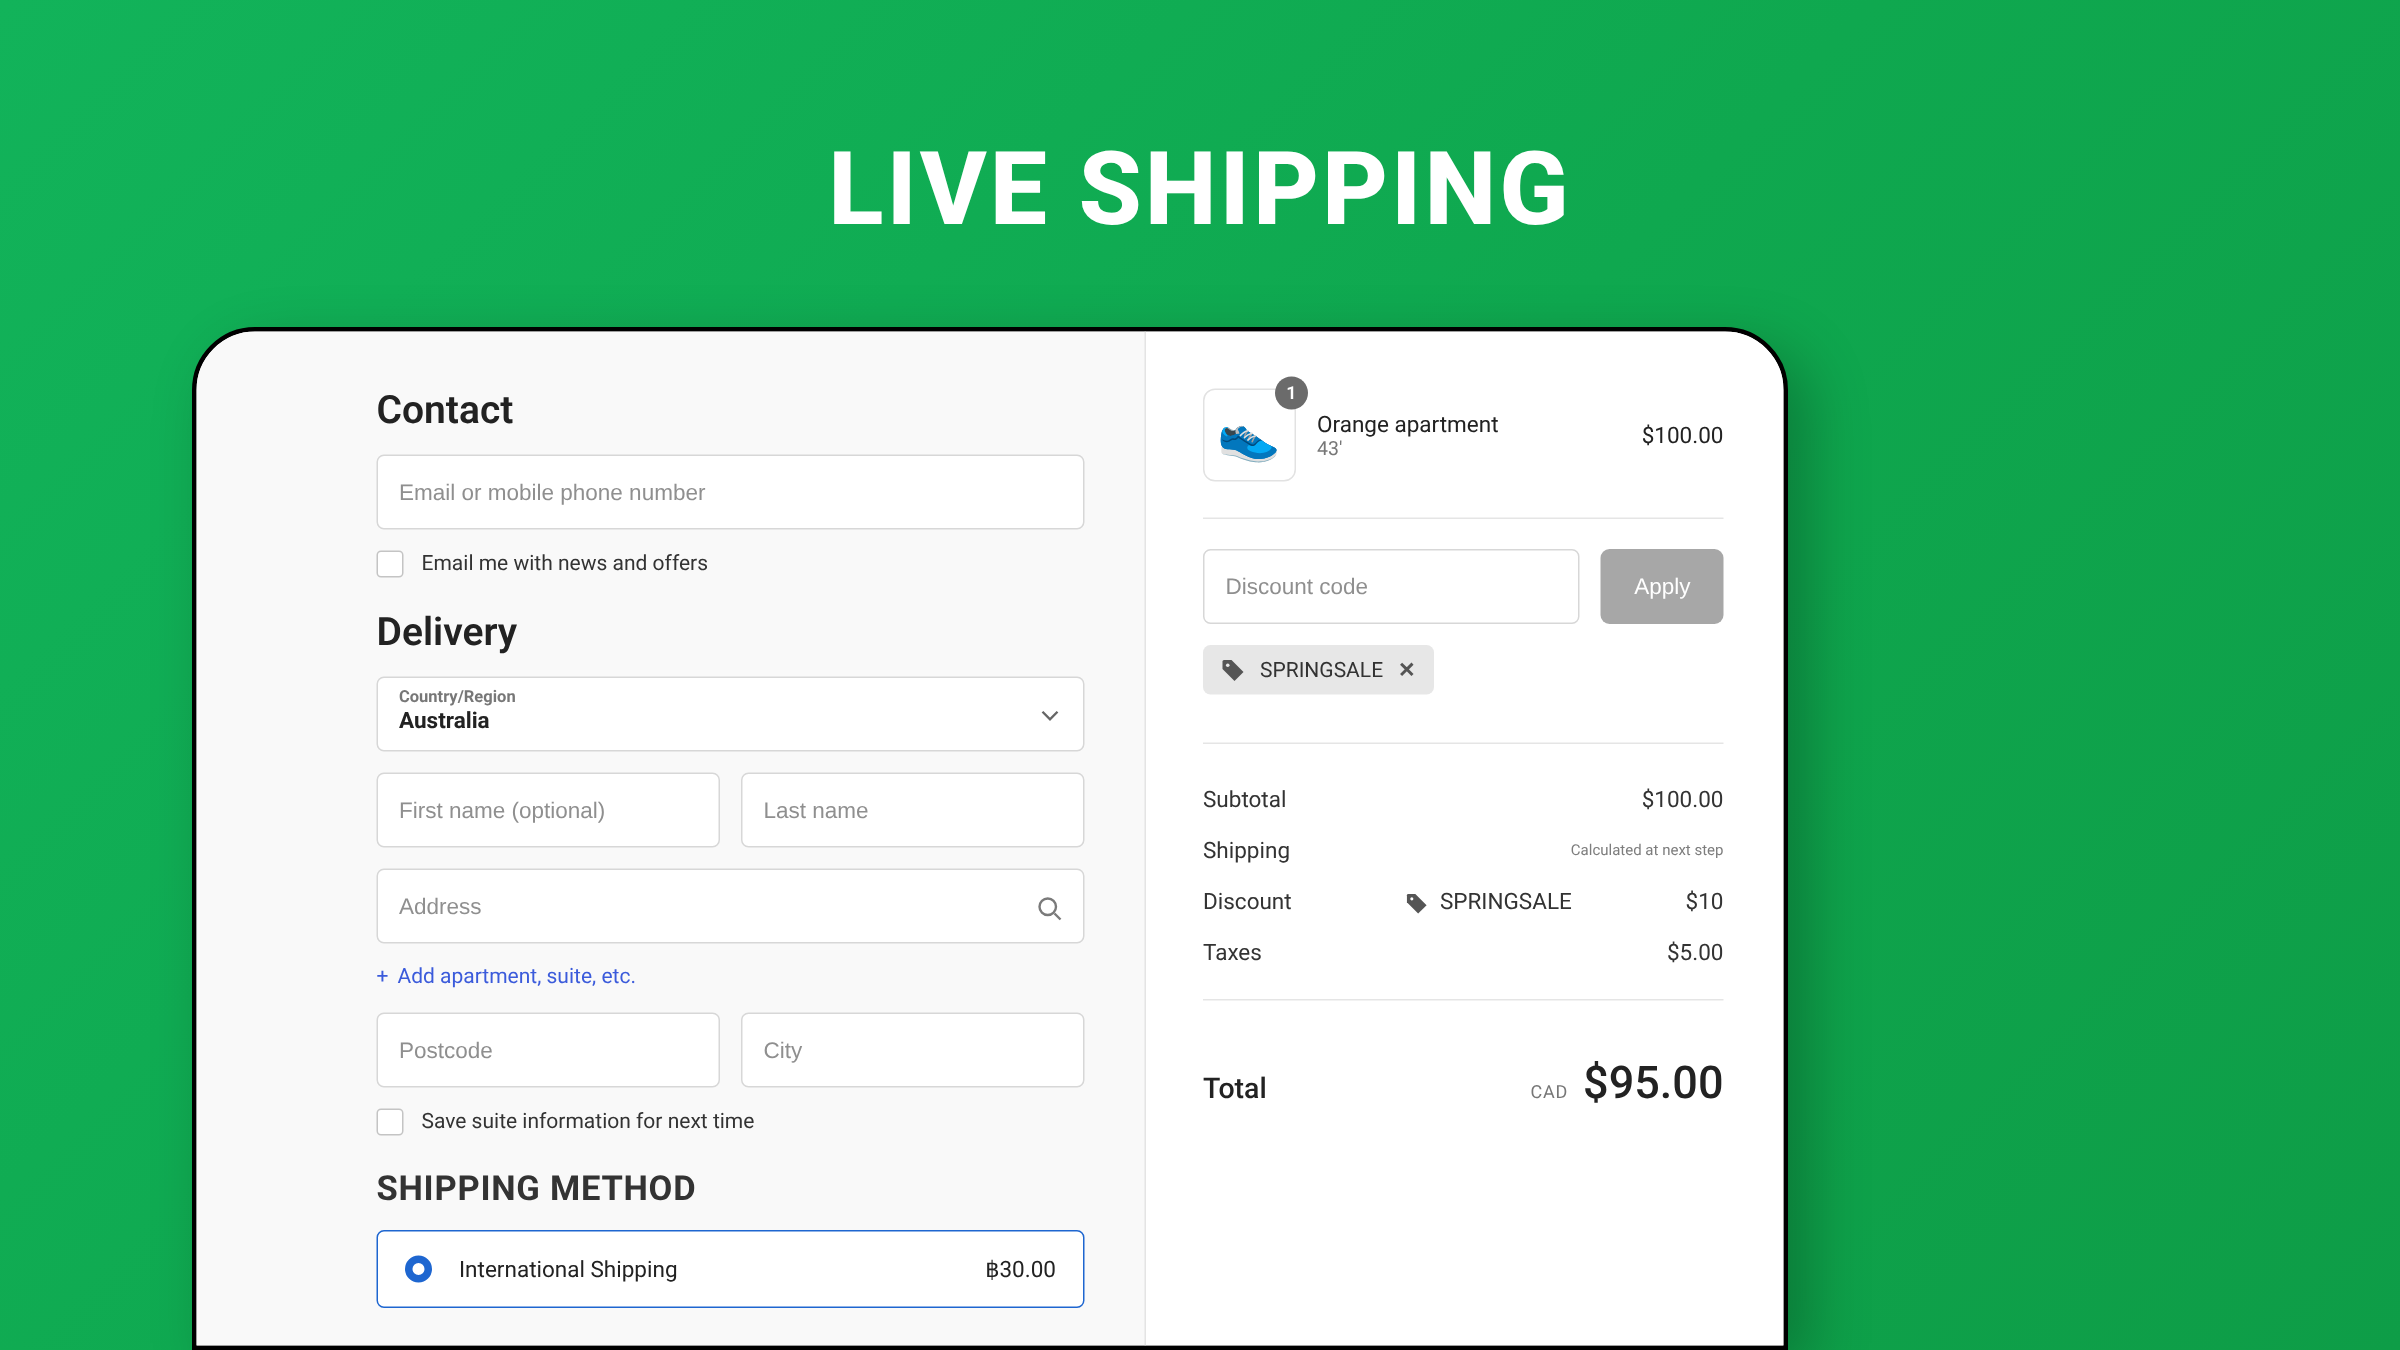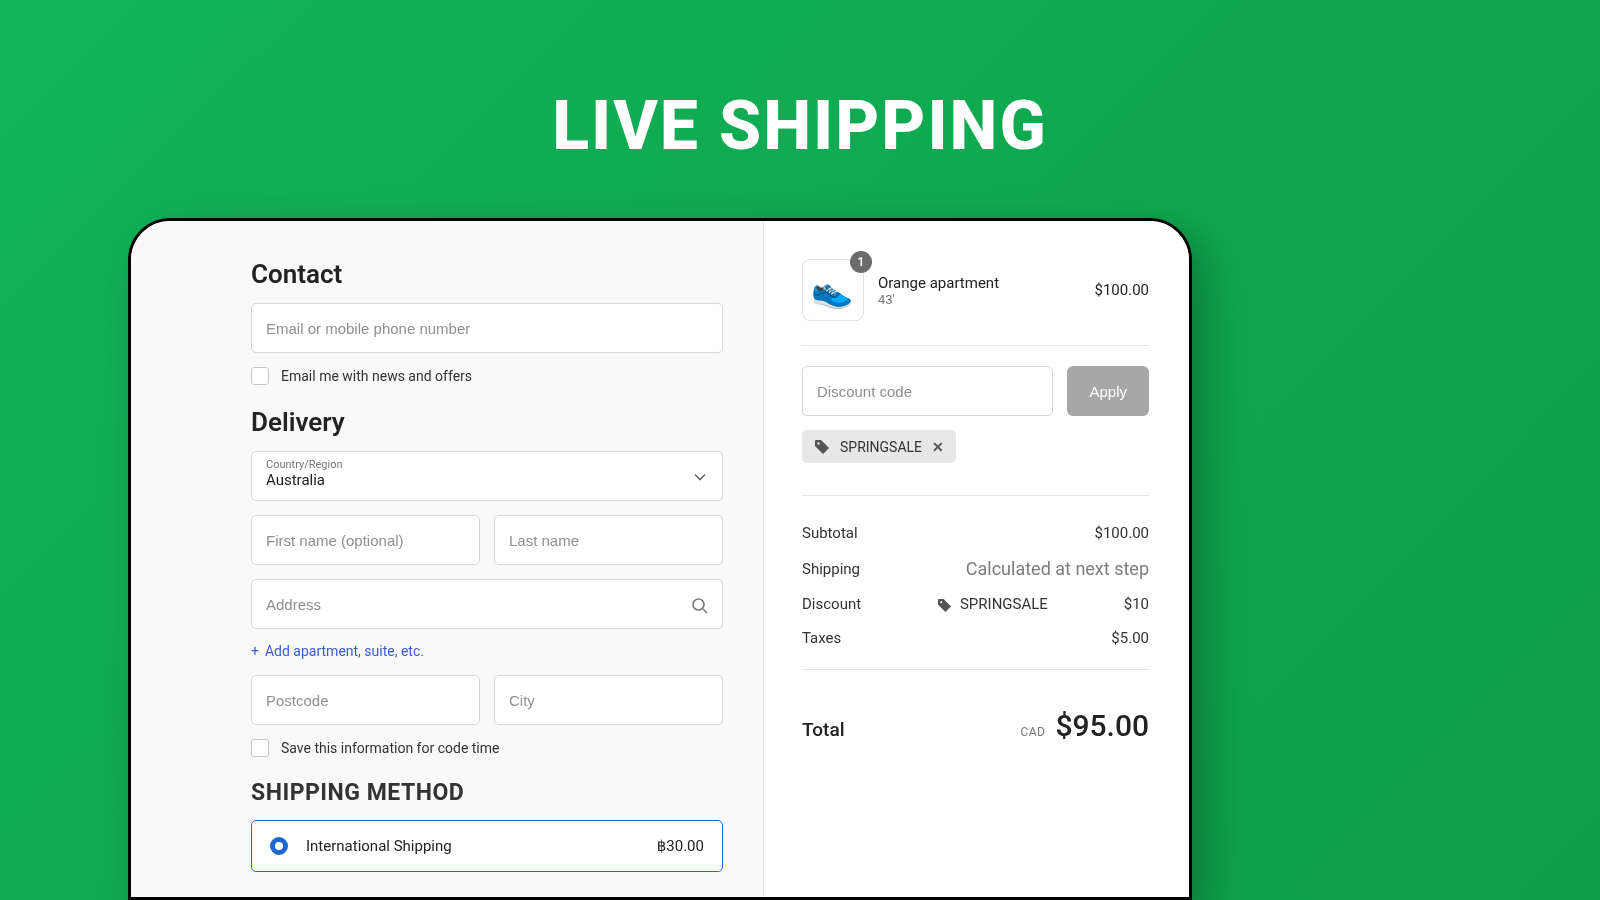--- a/index.html
+++ b/index.html
@@ -74,20 +74,21 @@
 .row2 { display: flex; gap: 14px; }
 .row2 .input { flex: 1; }
 .select-wrap {
   position: relative;
   height: 50px;
   border: 1px solid #d7d7d7;
   border-radius: 5px;
   background: #fff;
   padding: 6px 14px 0 14px;
   margin-bottom: 14px;
+  font-weight: bold;
 }
 .select-label {
   font-size: 11px;
   color: #777;
 }
 .select-value {
   font-size: 15px;
   color: #222;
 }
 .select-wrap .chev {
@@ -207,21 +208,21 @@
 }
 .tag .x { color: #555; cursor: pointer; font-weight: 600; }
 .summary .srow {
   display: flex;
   justify-content: space-between;
   align-items: center;
   padding: 8px 0;
   font-size: 15px;
   color: #333;
 }
-.srow .muted { color: #7d7d7d; font-size: 18px; }
+.srow .muted { color: #7d7d7d; font-size: 10px; }
 .srow .tagico { display: inline-flex; align-items: center; gap: 8px; }
 .total-row { display: flex; justify-content: space-between; align-items: baseline; padding-top: 18px; }
 .total-label { font-size: 19px; color: #222; font-weight: 500; }
 .total-amt { display: flex; align-items: baseline; gap: 10px; }
 .currency { font-size: 12px; color: #777; letter-spacing: 0.5px; }
 .total-val { font-size: 30px; font-weight: 500; color: #222; }
 svg { display: inline-block; vertical-align: middle; }
 </style>
 </head>
 <body>
@@ -266,21 +267,21 @@
       <div class="add-apt">
         <span>+</span>
         <span>Add apartment, suite, etc.</span>
       </div>
       <div class="row2">
         <input class="input" placeholder="Postcode" style="">
         <input class="input" placeholder="City" style="">
       </div>
       <div class="chk-row">
         <span class="chk"></span>
-        <span>Save this information for code time</span>
+        <span>Save suite information for next time</span>
       </div>
 
       <div class="sec-title upper">SHIPPING METHOD</div>
       <div class="ship-box">
         <span class="radio"></span>
         <span class="ship-name">International Shipping</span>
         <span class="ship-price">฿30.00</span>
       </div>
 
     </div>

